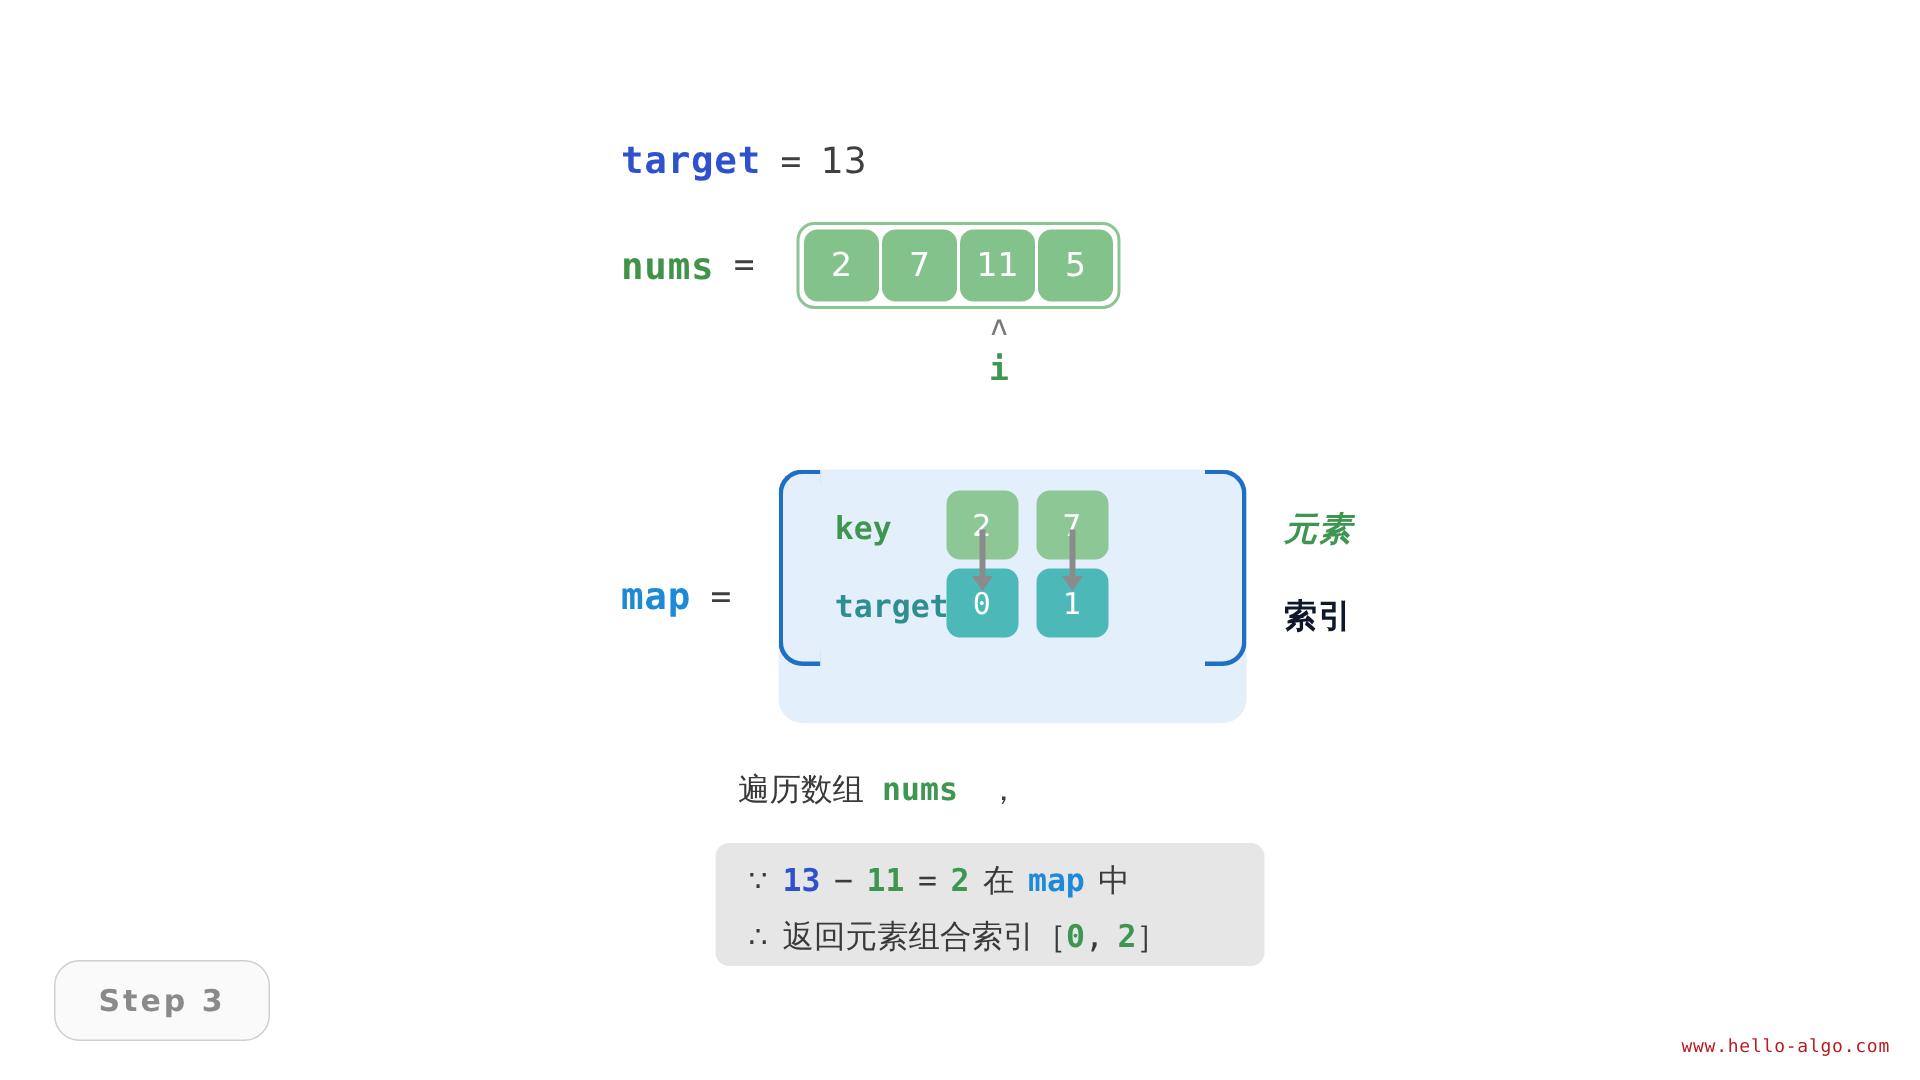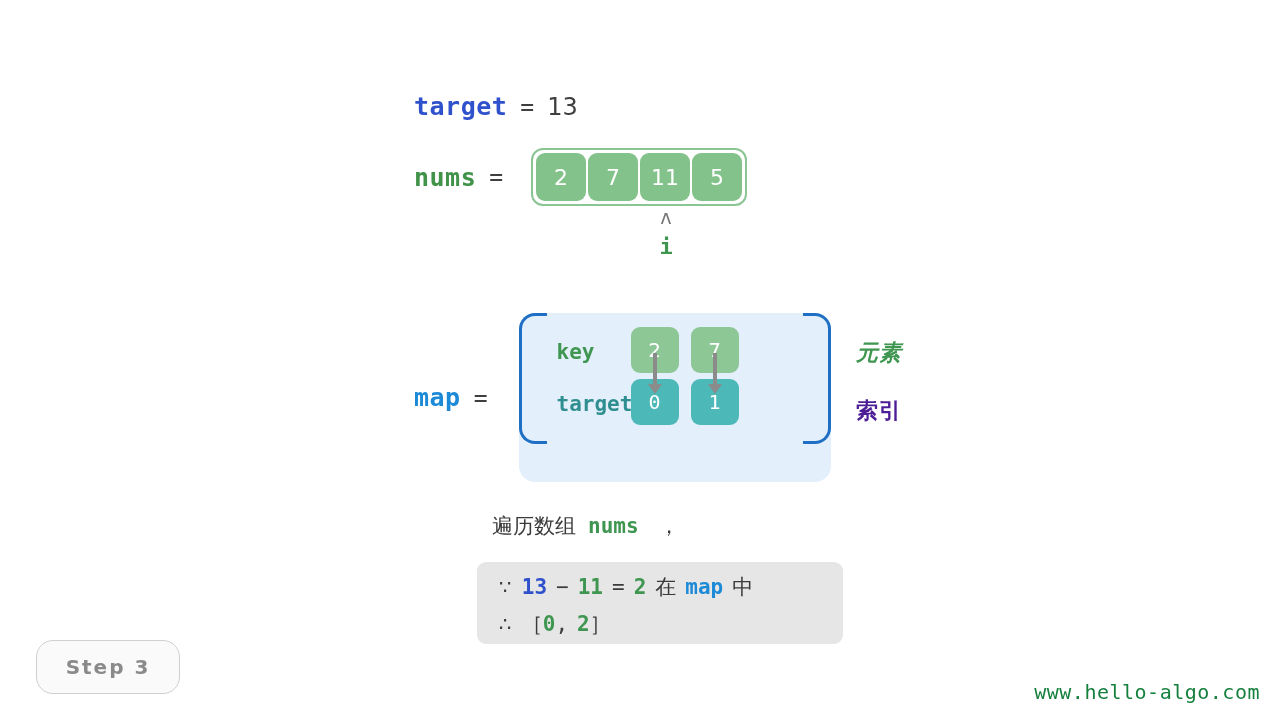--- a/index.html
+++ b/index.html
@@ -246,21 +246,21 @@
     left: 856px;
     top: 338px;
   }
   #map-legend div {
     font-family: "DejaVu Sans", "Liberation Sans", sans-serif;
     font-size: 22px;
     font-weight: bold;
     letter-spacing: 1px;
   }
   #map-legend .legend-element { color: #3f9650; margin-bottom: 28px; font-style: italic; }
-  #map-legend .legend-index   { color: #4c1d95; }
+  #map-legend .legend-index   { color: #0f172a; }
 
   
   #caption-line {
     position: absolute;
     left: 492px;
     top: 512px;
     font-size: 21px;
     color: #3a3a3a;
     white-space: nowrap;
     display: flex;
@@ -337,22 +337,22 @@
     letter-spacing: 2px;
     box-sizing: border-box;
   }
 
   
   #watermark {
     position: absolute;
     right: 20px;
     bottom: 16px;
     font-family: "DejaVu Sans Mono", "Liberation Mono", monospace;
-    font-size: 20px;
-    color: #15803d;
+    font-size: 12px;
+    color: #b91c1c;
     letter-spacing: 0.5px;
   }
 </style>
 </head>
 <body>
 
 <div id="target-row">
   <span class="varname">target</span>
   <span class="eq">=</span>
   <span class="num">13</span>
@@ -427,20 +427,21 @@
     <span class="sp"></span>
     <span class="han">在</span>
     <span class="sp"></span>
     <span class="mono-b cmap">map</span>
     <span class="sp"></span>
     <span class="han">中</span>
   </div>
 
   <div class="rline">
     <span class="sym">∴</span>
+    <span class="han">返回元素组合索引</span>
     <span class="han">［</span>
     <span class="mono-b cgreen">0</span>
     <span class="mono-b cdark">,</span>
     <span class="sp"></span>
     <span class="mono-b cgreen">2</span>
     <span class="han">］</span>
   </div>
 </div>
 
 <div id="step-badge">Step 3</div>

